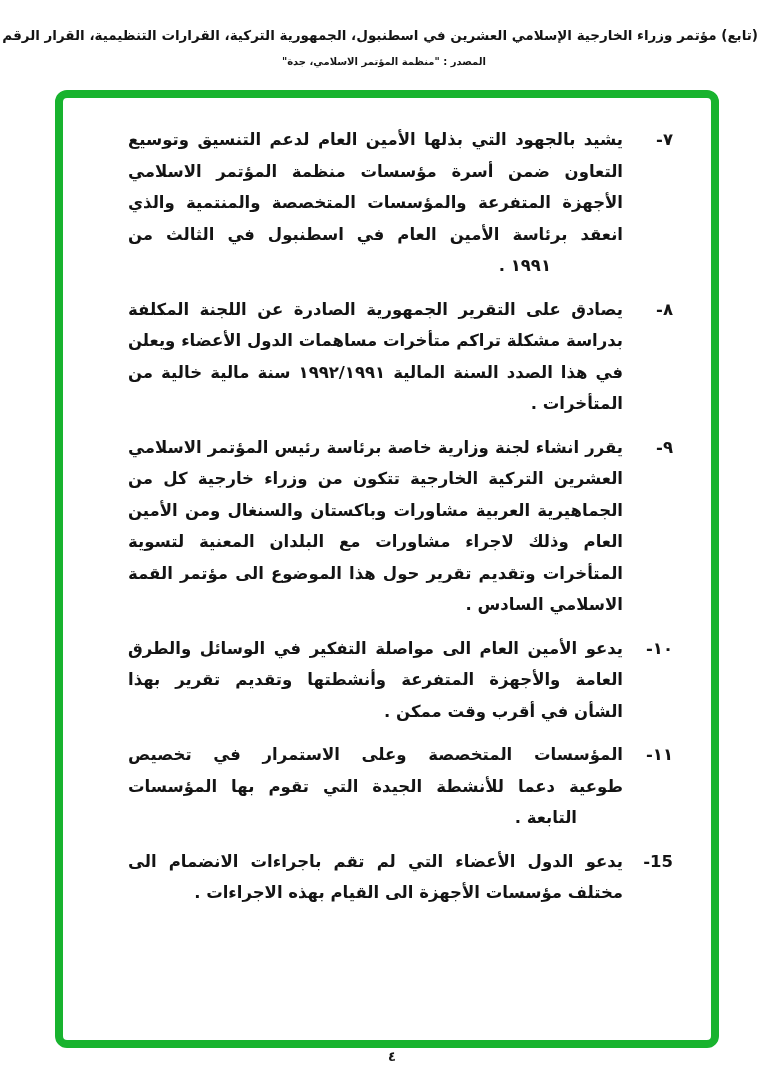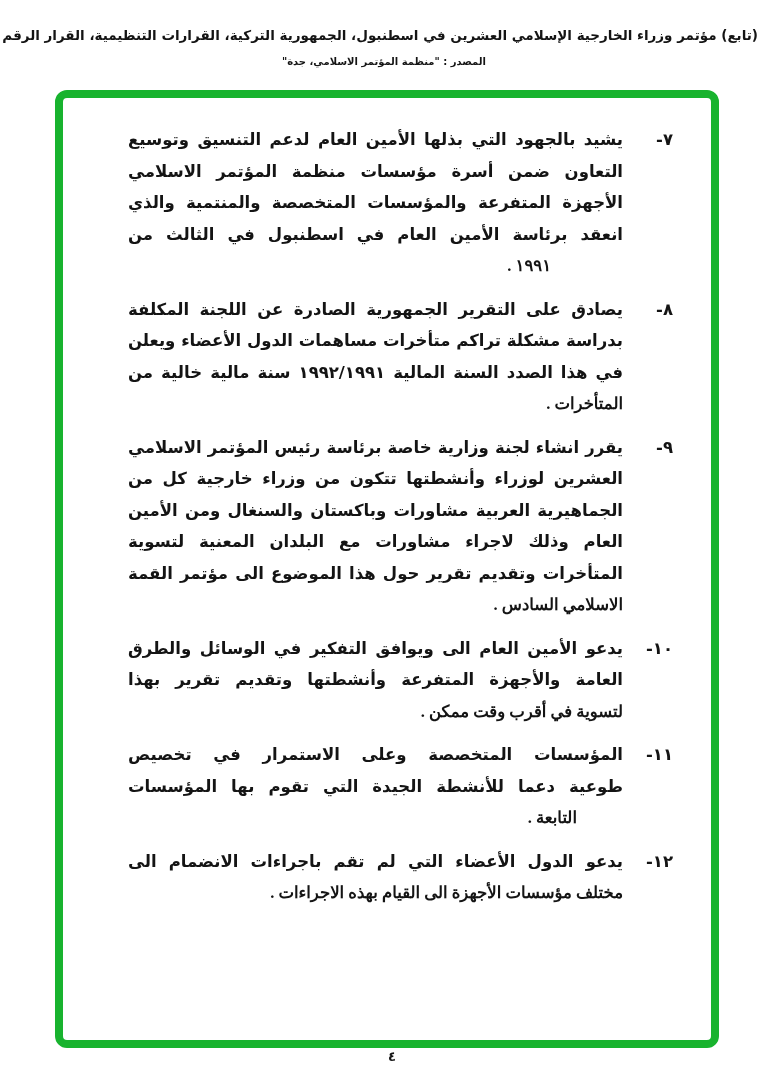--- a/index.html
+++ b/index.html
@@ -79,21 +79,20 @@
   .line {
     line-height: 31.5px;
     height: 31.5px;
     text-align: justify;
     text-align-last: justify;
     overflow: hidden;
   }
   .line-final {
     text-align: left;
     text-align-last: right;
-    font-family: Liberation Serif, serif;
   }
   
   .para:nth-child(1) .line-final { padding-right: 72px; }
   .para:nth-child(5) .line-final { padding-right: 46px; }
   .page-number {
     position: absolute;
     top: 1049px;
     right: 0;
     left: 16px;
     text-align: center;
@@ -130,48 +129,48 @@
             <div class="line">بدراسة مشكلة تراكم متأخرات مساهمات الدول الأعضاء ويعلن</div>
             <div class="line">في هذا الصدد السنة المالية ١٩٩٢/١٩٩١ سنة مالية خالية من</div>
             <div class="line line-final">المتأخرات .</div>
           </div>
   </div>
 
   <div class="para">
     <div class="para-num">٩-</div>
     <div class="para-text">
             <div class="line">يقرر انشاء لجنة وزارية خاصة برئاسة رئيس المؤتمر الاسلامي</div>
-            <div class="line">العشرين لوزراء وأنشطتها تتكون من وزراء خارجية كل من</div>
+            <div class="line">العشرين التركية الخارجية تتكون من وزراء خارجية كل من</div>
             <div class="line">الجماهيرية العربية مشاورات وباكستان والسنغال ومن الأمين</div>
             <div class="line">العام وذلك لاجراء مشاورات مع البلدان المعنية لتسوية</div>
             <div class="line">المتأخرات وتقديم تقرير حول هذا الموضوع الى مؤتمر القمة</div>
             <div class="line line-final">الاسلامي السادس .</div>
           </div>
   </div>
 
   <div class="para">
     <div class="para-num">١٠-</div>
     <div class="para-text">
-            <div class="line">يدعو الأمين العام الى ويوافق التفكير في الوسائل والطرق</div>
+            <div class="line">يدعو الأمين العام الى مواصلة التفكير في الوسائل والطرق</div>
             <div class="line">العامة والأجهزة المتفرعة وأنشطتها وتقديم تقرير بهذا</div>
-            <div class="line line-final">لتسوية في أقرب وقت ممكن .</div>
+            <div class="line line-final">الشأن في أقرب وقت ممكن .</div>
           </div>
   </div>
 
   <div class="para">
     <div class="para-num">١١-</div>
     <div class="para-text">
             <div class="line">المؤسسات المتخصصة وعلى الاستمرار في تخصيص مساهمات مالية</div>
             <div class="line">طوعية دعما للأنشطة الجيدة التي تقوم بها المؤسسات</div>
             <div class="line line-final">التابعة .</div>
           </div>
   </div>
 
   <div class="para">
-    <div class="para-num">١٢-</div>
+    <div class="para-num">15-</div>
     <div class="para-text">
             <div class="line">يدعو الدول الأعضاء التي لم تقم باجراءات الانضمام الى</div>
             <div class="line line-final">مختلف مؤسسات الأجهزة الى القيام بهذه الاجراءات .</div>
           </div>
   </div>
 </div>
   </div>
 
   <div class="page-number">٤</div>
 

